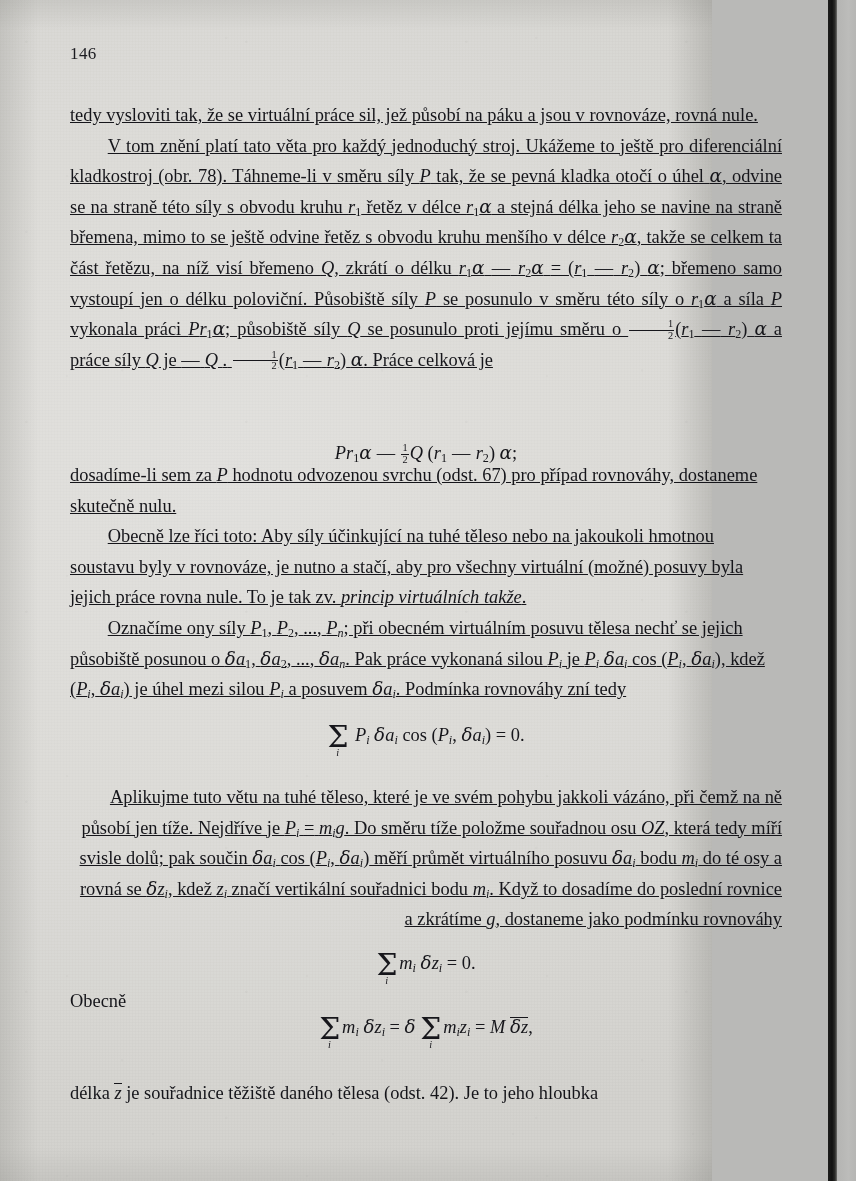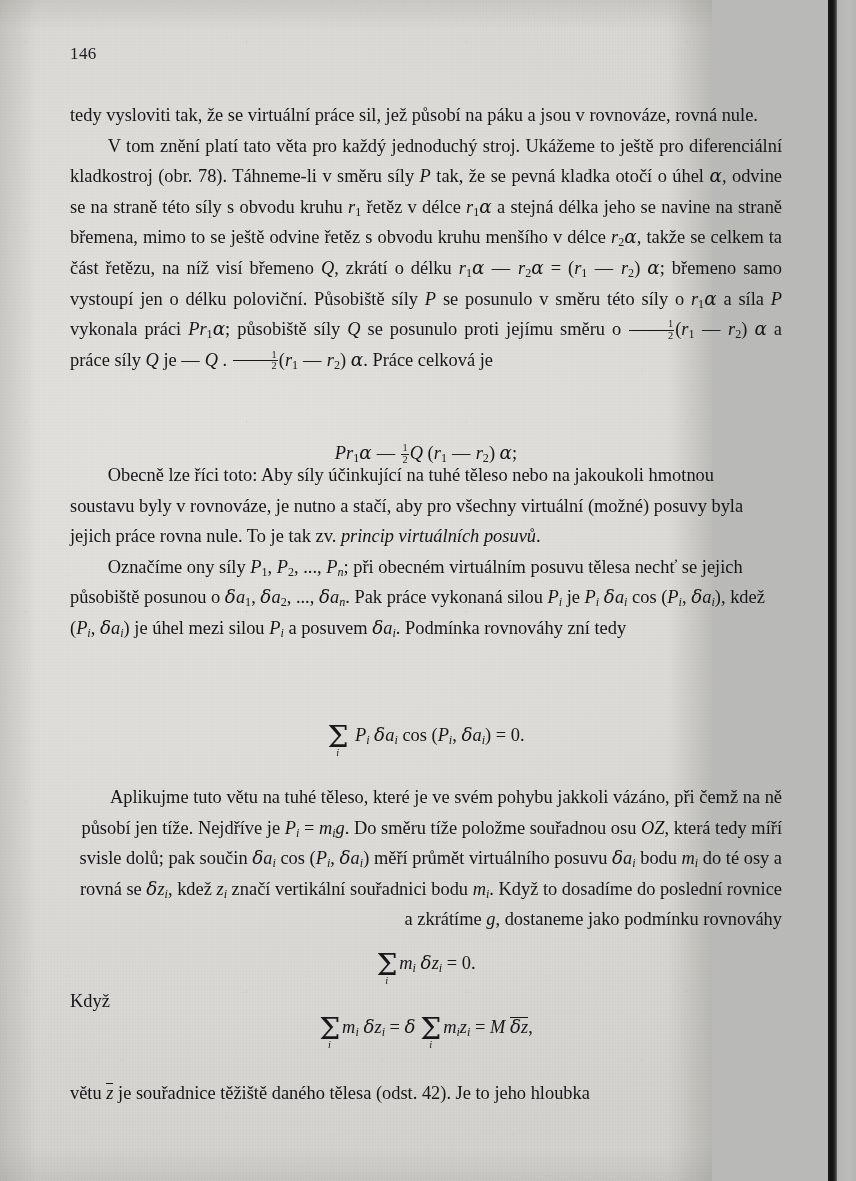--- a/index.html
+++ b/index.html
@@ -100,21 +100,21 @@
     left: 0;
     top: 100px;
     width: 712px;
     font-size: 18.4px;
     line-height: 30.6px;
     text-align: justify;
     text-justify: inter-word;
     color: #16161b;
   }
 
-  p { margin: 0; }
+  p { margin: 0; text-decoration: underline; }
   p.ind { text-indent: 2.05em; }
 
   .it { font-style: italic; }
 
   
   .m { font-style: italic; font-family: "Liberation Serif", serif; }
   .mu { font-style: normal; }
   sub {
     font-size: .66em;
     vertical-align: -.26em;
@@ -203,48 +203,49 @@
         <p><span>tedy vysloviti tak, že se virtuální práce sil, jež působí na páku a jsou v rovnováze, rovná nule.</span></p>
 
         <p class="ind"><span>V tom znění platí tato věta pro každý jednoduchý stroj. Ukážeme to ještě pro diferenciální kladkostroj (obr. 78). Táhneme-li v směru síly </span><span class="m">P</span><span> tak, že se pevná kladka otočí o úhel </span><span class="gk">α</span><span>, odvine se na straně této síly s obvodu kruhu </span><span class="m">r</span><sub class="up">1</sub><span> řetěz v délce </span><span class="m">r</span><sub class="up">1</sub><span class="gk">α</span><span> a stejná délka jeho se navine na straně břemena, mimo to se ještě odvine řetěz s obvodu kruhu menšího v délce </span><span class="m">r</span><sub class="up">2</sub><span class="gk">α</span><span>, takže se celkem ta část řetězu, na níž visí břemeno </span><span class="m">Q</span><span>, zkrátí o délku </span><span class="m"><span>r</span><sub class="up">1</sub><span class="gk">α</span><span class="mu dash"> <span>—</span> </span><span>r</span><sub class="up">2</sub><span class="gk">α</span><span class="mu"> <span>=</span> </span><span class="mu">(</span><span>r</span><sub class="up">1</sub><span class="mu dash"> <span>—</span> </span><span>r</span><sub class="up">2</sub><span class="mu">)</span> <span class="gk">α</span><span class="mu">;</span></span><span> břemeno samo vystoupí jen o délku poloviční. Působiště síly </span><span class="m">P</span><span> se posunulo  v směru této síly o </span><span class="m"><span>r</span><sub class="up">1</sub><span class="gk">α</span></span><span> a síla </span><span class="m">P</span><span> vykonala práci </span><span class="m"><span>P</span><span>r</span><sub class="up">1</sub><span class="gk">α</span></span><span>; působiště síly </span><span class="m">Q</span><span> se posunulo proti jejímu směru o </span><span class="m"><span class="frac"><span class="n">1</span><span class="d">2</span></span><span class="mu">(</span><span>r</span><sub class="up">1</sub><span class="mu dash"> <span>—</span> </span><span>r</span><sub class="up">2</sub><span class="mu">)</span> <span class="gk">α</span></span><span> a práce síly </span><span class="m">Q</span><span> je </span><span class="dash">—</span> <span class="m">Q</span> <span>.</span> <span class="m"><span class="frac"><span class="n">1</span><span class="d">2</span></span><span class="mu">(</span><span>r</span><sub class="up">1</sub><span class="mu dash"> <span>—</span> </span><span>r</span><sub class="up">2</sub><span class="mu">)</span> <span class="gk">α</span></span><span>. Práce celková je</span></p>
       </div>
 
       <div class="eq eq-1">
         <span class="m"><span>P</span><span>r</span><sub class="up">1</sub><span class="gk">α</span><span class="mu dash"> <span>—</span> </span><span class="frac"><span class="n">1</span><span class="d">2</span></span><span>Q</span> <span class="mu">(</span><span>r</span><sub class="up">1</sub><span class="mu dash"> <span>—</span> </span><span>r</span><sub class="up">2</sub><span class="mu">)</span> <span class="gk">α</span><span class="mu">;</span></span>
       </div>
 
       <div class="txtline line-dosad">
-
-        <p class="ind"><span>Obecně lze říci toto: Aby síly účinkující na tuhé těleso nebo na jakoukoli hmotnou soustavu byly v rovnováze, je nutno a stačí, aby pro všechny virtuální (možné) posuvy byla jejich práce rovna nule. To je tak zv. </span><span class="it">princip virtuálních posuvů</span><span>.</span></p>
+        <p><span>dosadíme-li sem za </span><span class="m">P</span><span> hodnotu odvozenou svrchu (odst. 67) pro případ rovnováhy, dostaneme skutečně nulu.</span></p>
+
+        <p class="ind"><span>Obecně lze říci toto: Aby síly účinkující na tuhé těleso nebo na jakoukoli hmotnou soustavu byly v rovnováze, je nutno a stačí, aby pro všechny virtuální (možné) posuvy byla jejich práce rovna nule. To je tak zv. </span><span class="it">princip virtuálních takže</span><span>.</span></p>
 
         <p class="ind"><span>Označíme ony síly </span><span class="m"><span>P</span><sub class="up">1</sub><span class="mu">,</span> <span>P</span><sub class="up">2</sub><span class="mu">,</span> <span class="mu">...</span><span class="mu">,</span> <span>P</span><sub>n</sub></span><span>; při obecném virtuálním posuvu tělesa nechť se jejich působiště posunou o </span><span class="m"><span class="gk">δ</span><span>a</span><sub class="up">1</sub><span class="mu">,</span> <span class="gk">δ</span><span>a</span><sub class="up">2</sub><span class="mu">,</span> <span class="mu">...</span><span class="mu">,</span> <span class="gk">δ</span><span>a</span><sub>n</sub></span><span>. Pak práce vykonaná silou </span><span class="m"><span>P</span><sub>i</sub></span><span> je </span><span class="m"><span>P</span><sub>i</sub> <span class="gk">δ</span><span>a</span><sub>i</sub><span class="mu"> <span>cos</span> </span><span class="mu">(</span><span>P</span><sub>i</sub><span class="mu">,</span> <span class="gk">δ</span><span>a</span><sub>i</sub><span class="mu">)</span></span><span>, kdež </span><span class="m"><span class="mu">(</span><span>P</span><sub>i</sub><span class="mu">,</span> <span class="gk">δ</span><span>a</span><sub>i</sub><span class="mu">)</span></span><span> je úhel mezi silou </span><span class="m"><span>P</span><sub>i</sub></span><span> a posuvem </span><span class="m"><span class="gk">δ</span><span>a</span><sub>i</sub></span><span>. Podmínka rovnováhy zní tedy</span></p>
       </div>
 
       <div class="eq eq-2">
         <span class="m"><span class="sum"><span class="sig mu">Σ</span><span class="idx">i</span></span> <span>P</span><sub>i</sub> <span class="gk">δ</span><span>a</span><sub>i</sub><span class="mu"> <span>cos</span> </span><span class="mu">(</span><span>P</span><sub>i</sub><span class="mu">,</span> <span class="gk">δ</span><span>a</span><sub>i</sub><span class="mu">)</span><span class="mu"> <span>=</span> </span><span class="mu">0.</span></span>
       </div>
 
       <div class="txtline" style="top:782px;text-align:right;">
         <p class="ind"><span>Aplikujme tuto větu na tuhé těleso, které je ve svém pohybu jakkoli vázáno, při čemž na ně působí jen tíže. Nejdříve je </span><span class="m"><span>P</span><sub>i</sub><span class="mu"> <span>=</span> </span><span>m</span><sub>i</sub><span>g</span></span><span>. Do směru tíže položme souřadnou osu </span><span class="m">OZ</span><span>, která tedy míří svisle dolů; pak součin </span><span class="m"><span class="gk">δ</span><span>a</span><sub>i</sub><span class="mu"> <span>cos</span> </span><span class="mu">(</span><span>P</span><sub>i</sub><span class="mu">,</span> <span class="gk">δ</span><span>a</span><sub>i</sub><span class="mu">)</span></span><span> měří průmět virtuálního posuvu </span><span class="m"><span class="gk">δ</span><span>a</span><sub>i</sub></span><span> bodu </span><span class="m"><span>m</span><sub>i</sub></span><span> do té osy a rovná se </span><span class="m"><span class="gk">δ</span><span>z</span><sub>i</sub></span><span>, kdež </span><span class="m"><span>z</span><sub>i</sub></span><span> značí vertikální souřadnici bodu </span><span class="m"><span>m</span><sub>i</sub></span><span>. Když to dosadíme do poslední rovnice a zkrátíme </span><span class="m">g</span><span>, dostaneme jako podmínku rovnováhy</span></p>
       </div>
 
       <div class="eq eq-3">
         <span class="m"><span class="sum"><span class="sig mu">Σ</span><span class="idx">i</span></span><span>m</span><sub>i</sub> <span class="gk">δ</span><span>z</span><sub>i</sub><span class="mu"> <span>=</span> </span><span class="mu">0.</span></span>
       </div>
 
       <div class="txtline line-avsak">
-        <span>Když</span>
+        <span>Obecně</span>
       </div>
 
       <div class="eq eq-4">
         <span class="m"><span class="sum"><span class="sig mu">Σ</span><span class="idx">i</span></span><span>m</span><sub>i</sub> <span class="gk">δ</span><span>z</span><sub>i</sub><span class="mu"> <span>=</span> </span><span class="gk">δ</span> <span class="sum"><span class="sig mu">Σ</span><span class="idx">i</span></span><span>m</span><sub>i</sub><span>z</span><sub>i</sub><span class="mu"> <span>=</span> </span><span>M</span> <span class="ovl"><span class="gk">δ</span><span>z</span></span><span class="mu">,</span></span>
       </div>
 
       <div class="txtline line-kdez">
-        <span>větu </span><span class="m ovl">z</span><span> je souřadnice těžiště daného tělesa (odst. 42). Je to jeho hloubka</span>
+        <span>délka </span><span class="m ovl">z</span><span> je souřadnice těžiště daného tělesa (odst. 42). Je to jeho hloubka</span>
       </div>
 
     </div>
   </div>
 
   <div id="edge-dark"></div>
   <div id="edge-light"></div>
 </div>
 
 </body></html>

